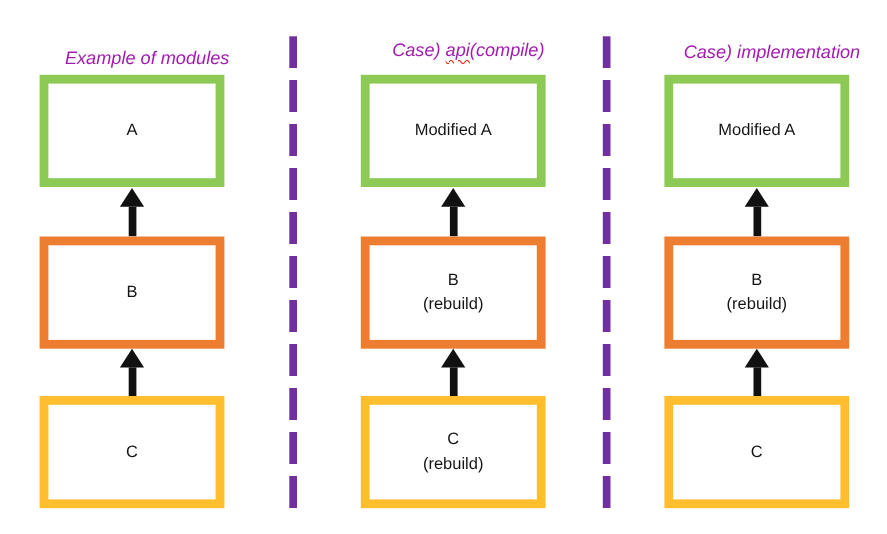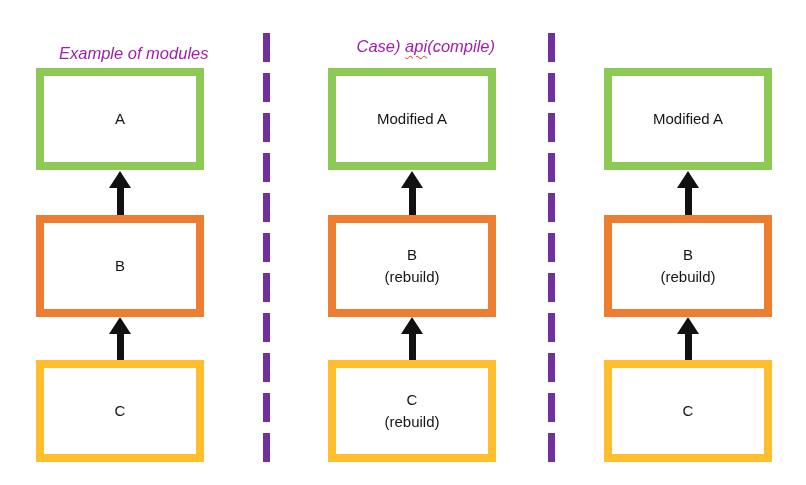--- a/index.html
+++ b/index.html
@@ -160,20 +160,23 @@
     </div>
     <div class="box box-c" style="border-color: rgb(255, 190, 45);">
       <span>C
 (rebuild)</span>
     </div>
   </div>
 
   <div class="divider" id="divider-2" style="color: rgb(112, 48, 160);"></div>
 
   <div class="column" id="col-3">
+    <div class="col-title">
+      <span>Case) implementation</span>
+    </div>
     <div class="box box-a" style="border-color: rgb(141, 201, 85);">
       <span>Modified A</span>
     </div>
     <div class="arrow arrow-1" style="color: rgb(17, 17, 17);">
       <div class="arrow-head"></div>
       <div class="arrow-shaft"></div>
     </div>
     <div class="box box-b" style="border-color: rgb(237, 125, 49);">
       <span>B
 (rebuild)</span>

